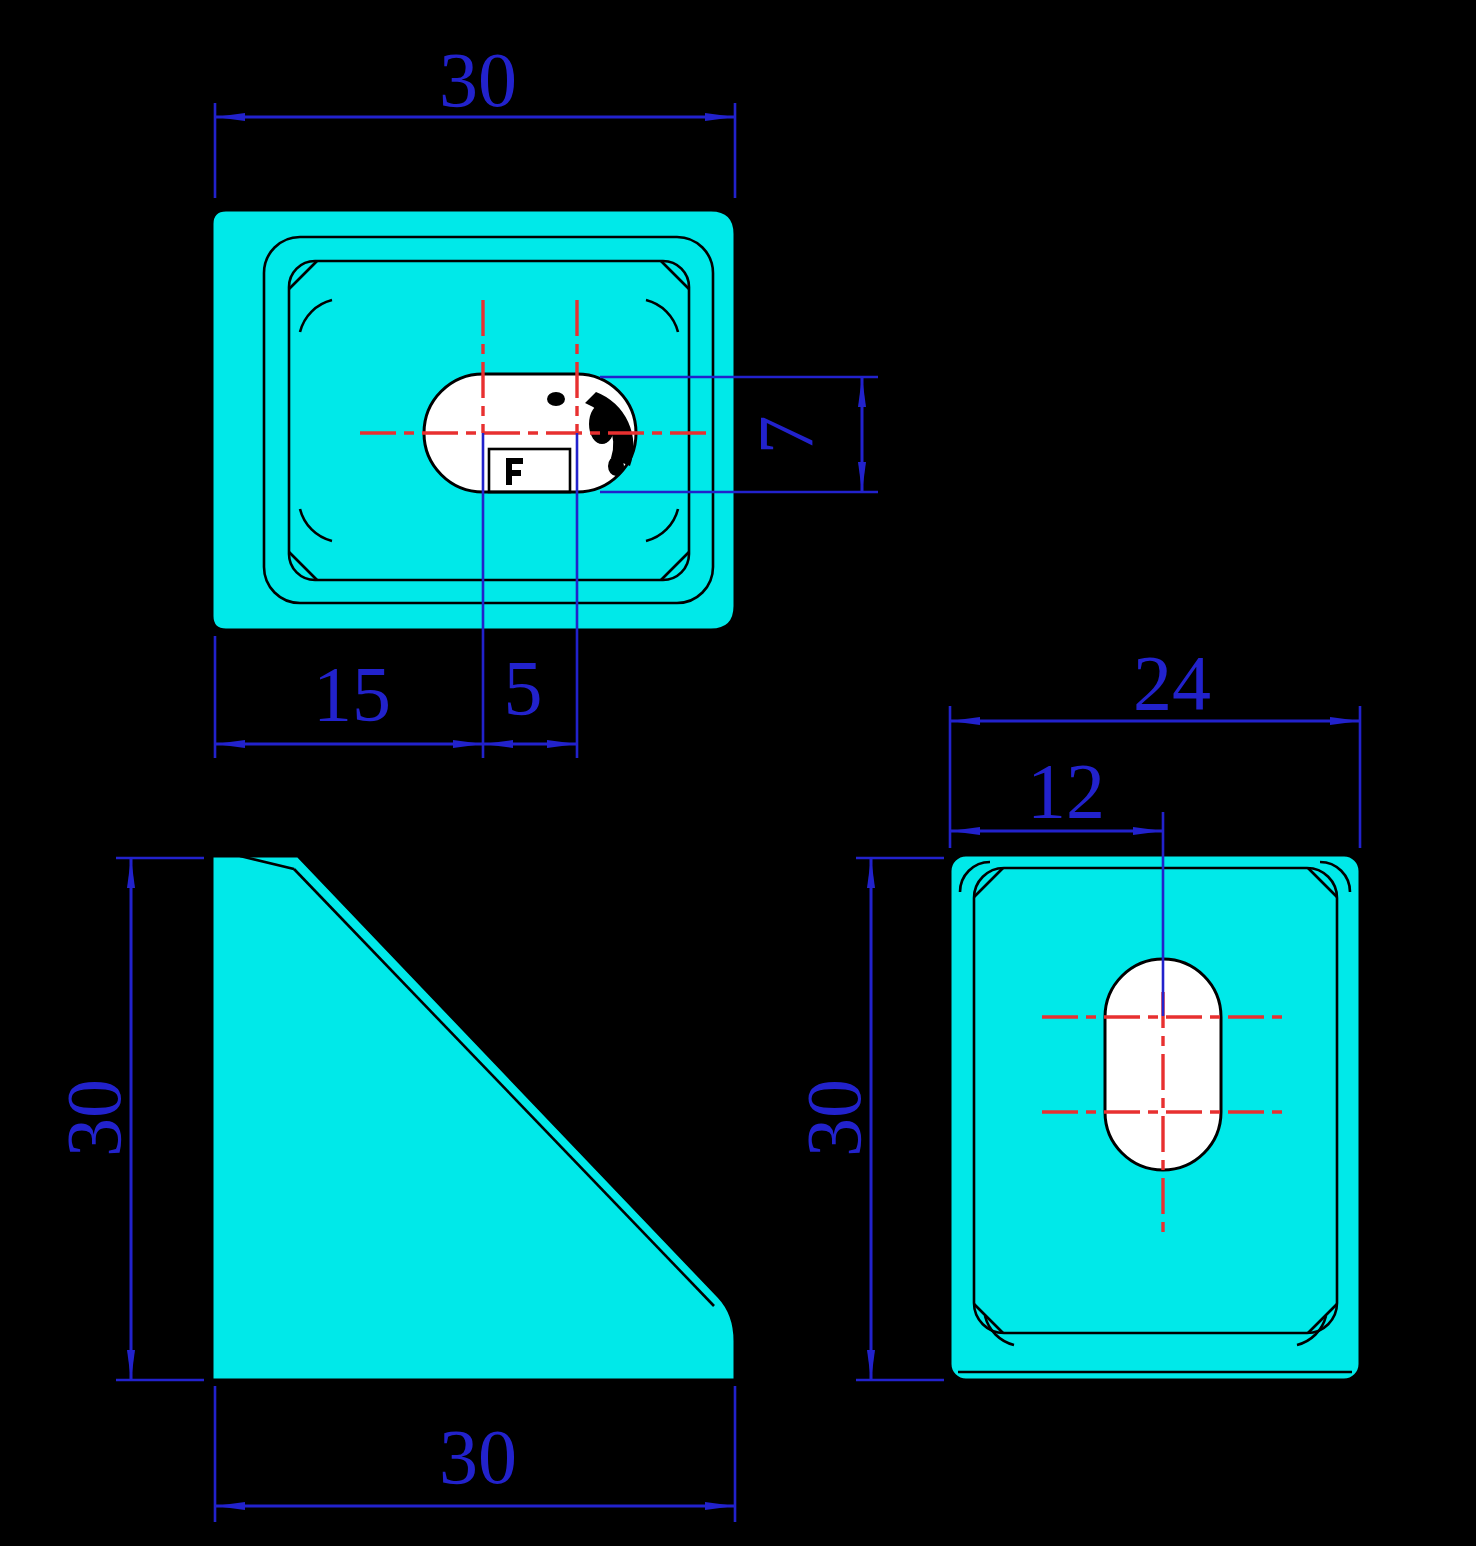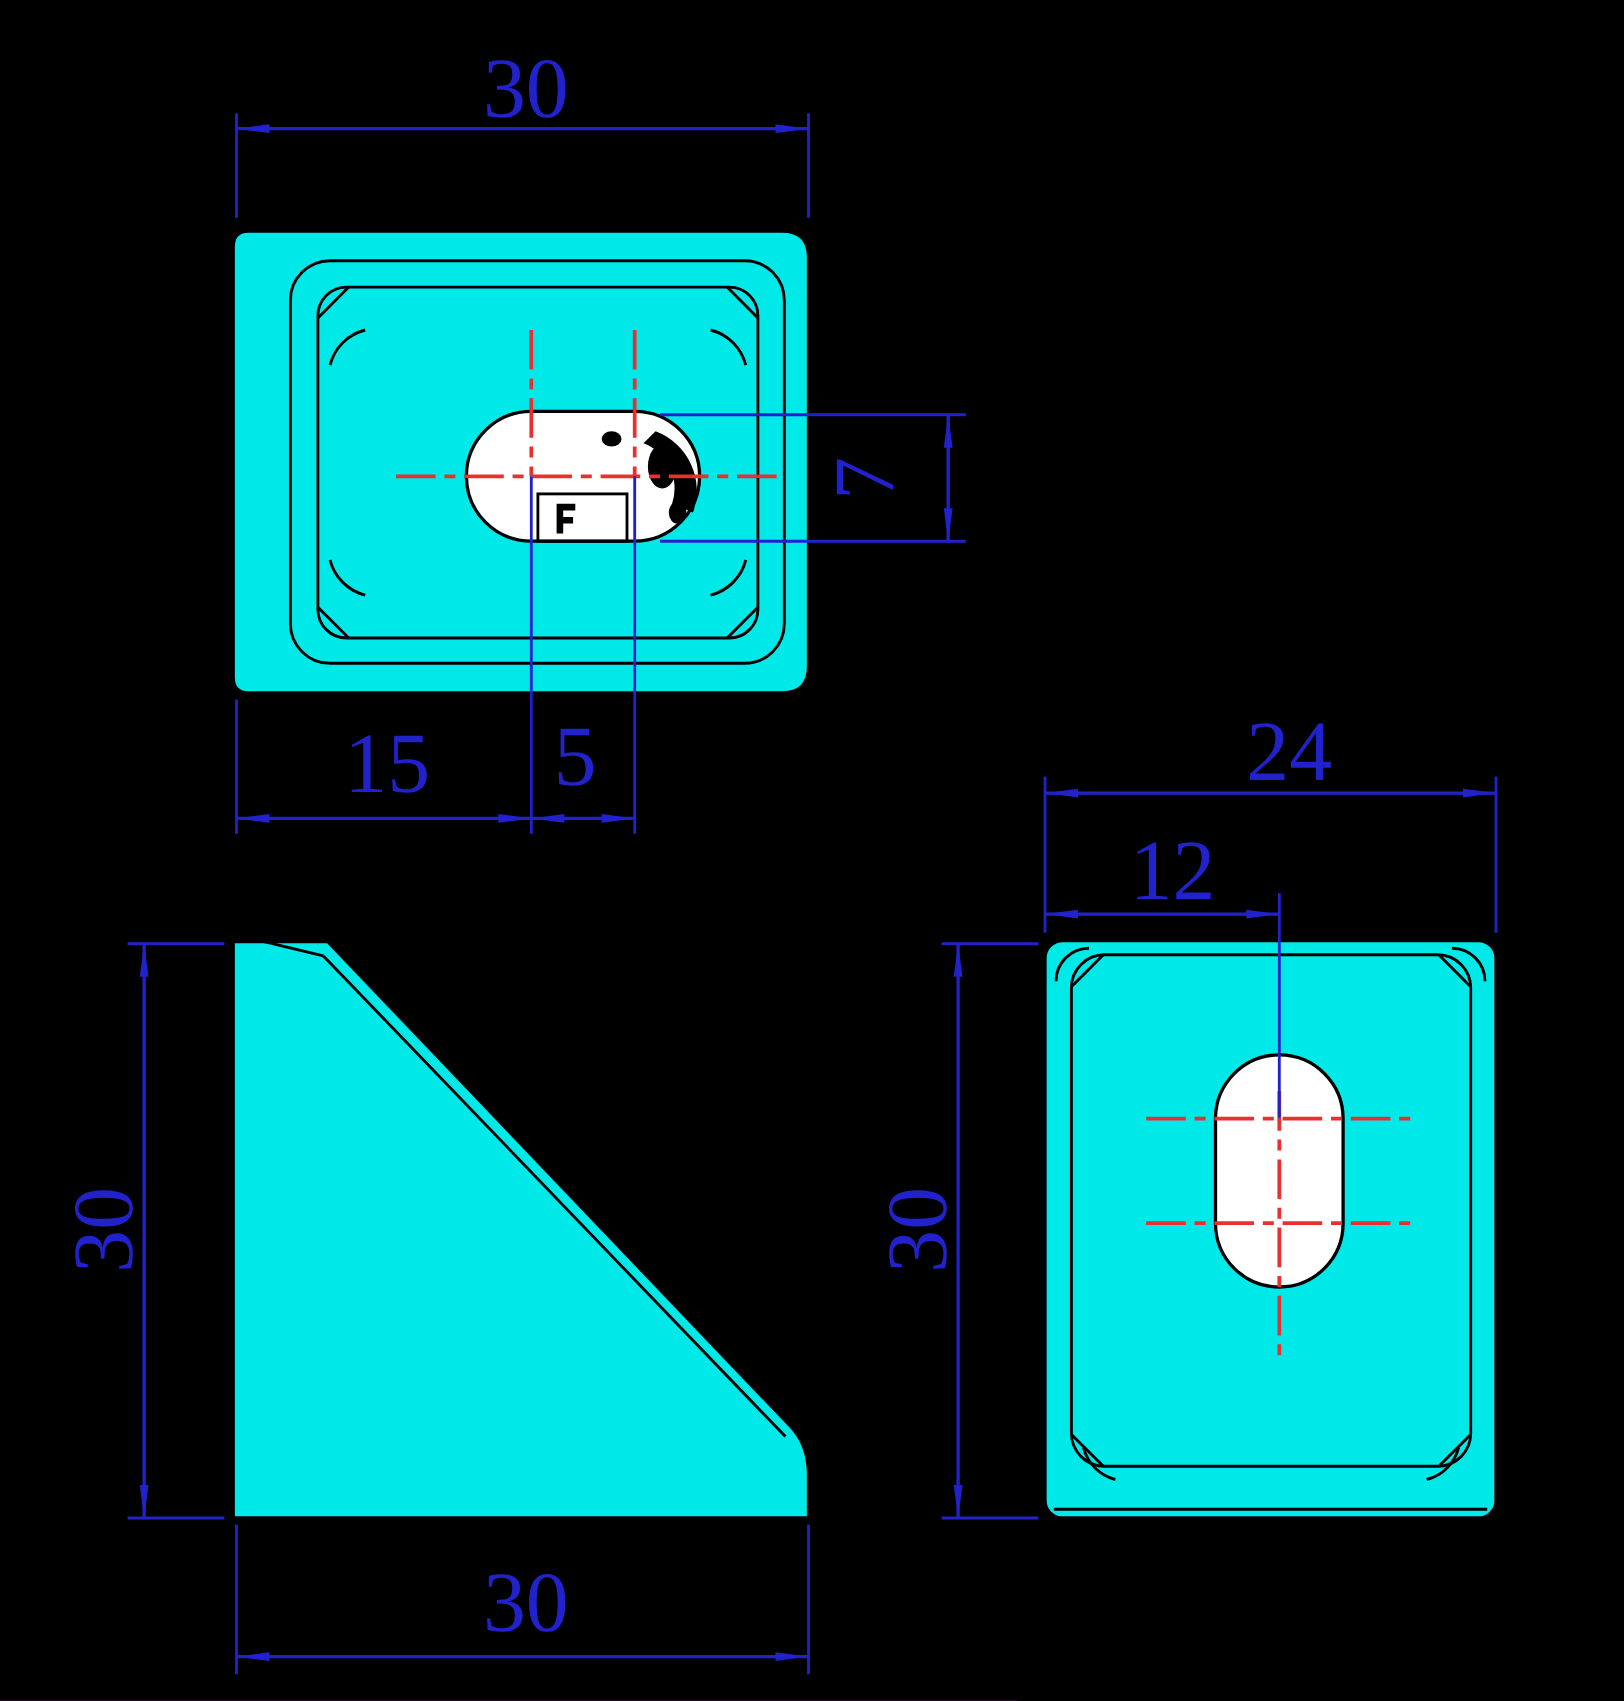--- a/index.html
+++ b/index.html
@@ -1,16 +1,16 @@
 <!DOCTYPE html>
 <html><head>
 <meta charset="utf-8">
 <style>
   html,body{margin:0;padding:0;background:#000;}
-  .canvas{position:relative;width:1476px;height:1546px;background:#a21caf;overflow:hidden;}
+  .canvas{position:relative;width:1476px;height:1546px;background:#0369a1;overflow:hidden;}
   svg{display:block;}
   .part{fill:#00E9E9;stroke:#000;stroke-width:3;}
   .edge{fill:none;stroke:#000;stroke-width:2.6;}
   .hole{fill:#FFFFFF;stroke:#000;stroke-width:3;}
   .dimline{stroke:#2222CC;stroke-width:3;fill:none;}
   .extline{stroke:#2222CC;stroke-width:2.6;fill:none;}
   .cline{stroke:#E83030;stroke-width:3.4;fill:none;stroke-dasharray:36 8 10 8;}
   .dim{font-family:"Liberation Serif", serif;font-size:78px;fill:#2222CC;text-anchor:middle;}
   .blob{fill:#000;stroke:none;}
 </style>

